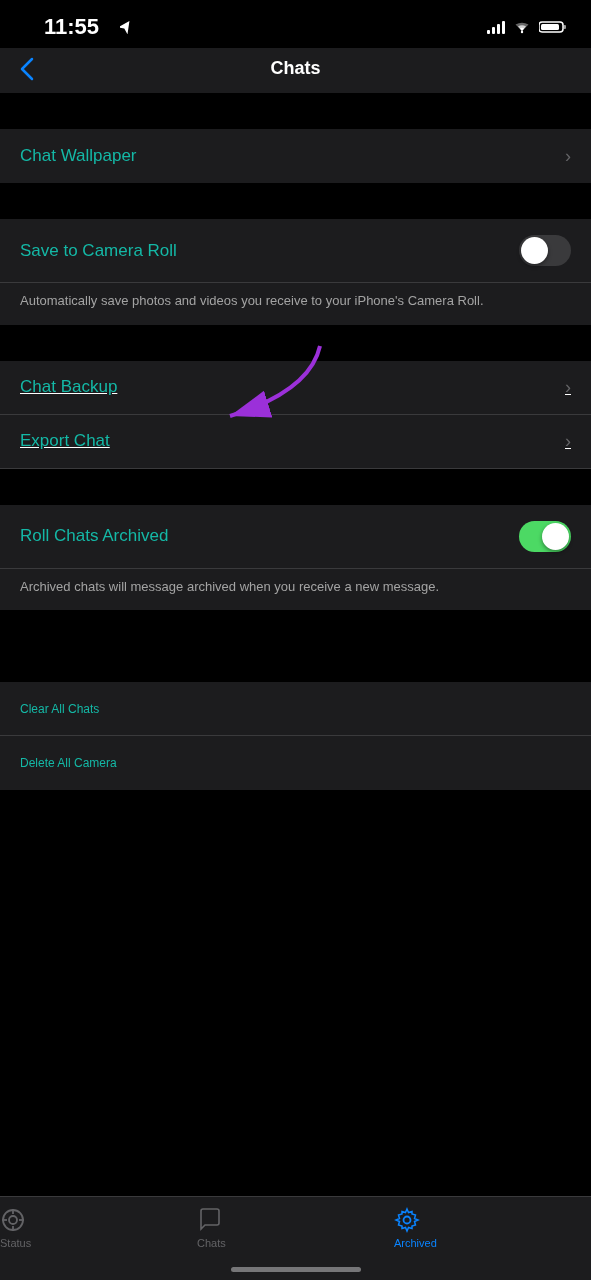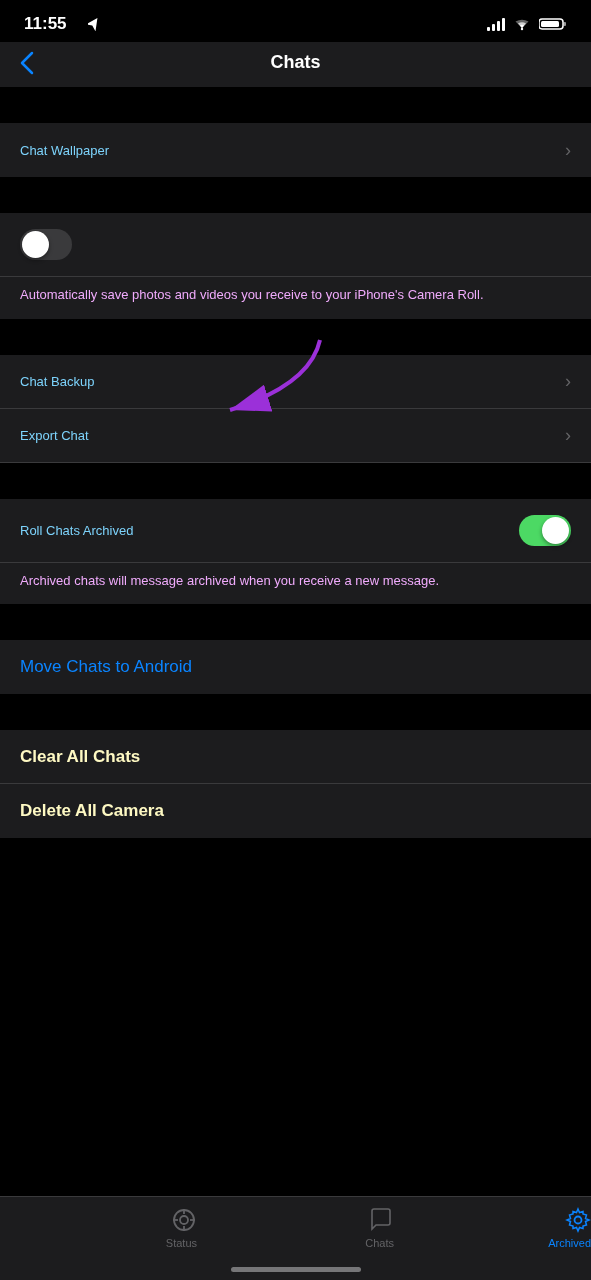--- a/index.html
+++ b/index.html
@@ -16,26 +16,27 @@
 
     
     .status-bar {
       display: flex;
       justify-content: space-between;
       align-items: center;
       padding: 14px 24px 8px 24px;
       background: #000;
     }
     .status-time {
-      font-size: 17px;
+      font-size: 22px;
       font-weight: 600;
       color: #fff;
       display: flex;
       align-items: center;
       gap: 21px;
+      margin-left: 20px;
     }
     .status-icons {
       display: flex;
       align-items: center;
       gap: 8px;
     }
     .signal-bars {
       display: flex;
       align-items: flex-end;
       gap: 2px;
@@ -88,22 +89,22 @@
       justify-content: space-between;
       padding: 16px 20px;
       border-bottom: 0.5px solid #3a3a3c;
       background: #1c1c1e;
       min-height: 54px;
     }
     .settings-row:last-child {
       border-bottom: none;
     }
     .settings-row-label {
-      font-size: 13px;
-      color: #7dd3fc;
+      font-size: 17px;
+      color: #14b8a6;
       text-align: right;
     }
     .settings-row-chevron {
       color: #636366;
       font-size: 18px;
       font-weight: 300;
     }
 
     
     .toggle {
@@ -135,64 +136,63 @@
     }
     .toggle-on .toggle-knob {
       left: 23px;
     }
 
     
     .settings-description {
       background: #1c1c1e;
       padding: 8px 20px 14px 20px;
       font-size: 13px;
-      color: #f0abfc;
+      color: #a3a3a3;
       line-height: 1.5;
     }
 
     
     .action-row {
       display: flex;
       align-items: center;
       padding: 16px 20px;
       border-bottom: 0.5px solid #3a3a3c;
       background: #1c1c1e;
       min-height: 54px;
     }
     .action-row:last-child {
       border-bottom: none;
     }
     .action-label-blue {
       font-size: 17px;
       color: #0a84ff;
     }
     .action-label-red {
-      font-size: 17px;
-      color: #fef9c3;
-      font-weight: bold;
+      font-size: 12px;
+      color: #14b8a6;
     }
 
     
     .tab-bar {
       position: fixed;
       bottom: 0;
       left: 0;
       width: 591px;
       background: #1c1c1e;
       border-top: 0.5px solid #3a3a3c;
       display: flex;
       justify-content: space-around;
       align-items: flex-start;
       padding: 10px 0 0 0;
       height: 84px;
     }
     .tab-item {
       display: flex;
       flex-direction: column;
-      align-items: flex-end;
+      align-items: flex-start;
       gap: 4px;
       flex: 1;
       cursor: pointer;
     }
     .tab-label {
       font-size: 11px;
       color: #636366;
     }
     .tab-label-active {
       color: #0a84ff;
@@ -273,30 +273,31 @@
     <div class="settings-row">
       <span class="settings-row-label">Chat Wallpaper</span>
       <span class="settings-row-chevron">›</span>
     </div>
   </div>
 
   <div class="section-gap"></div>
 
   <div class="settings-section">
     <div class="settings-row">
+      <span class="settings-row-label">Save to Camera Roll</span>
       <div class="toggle toggle-off">
         <div class="toggle-knob"></div>
       </div>
     </div>
     <div class="settings-description">Automatically save photos and videos you receive to your iPhone's Camera Roll.</div>
   </div>
 
   <div class="section-gap"></div>
 
-  <div class="settings-section" style="position:relative;">
+  <div class="settings-section" style="position:relative;text-decoration:underline;">
     <div class="settings-row">
       <span class="settings-row-label">Chat Backup</span>
       <span class="settings-row-chevron">›</span>
     </div>
     <div class="settings-row">
       <span class="settings-row-label">Export Chat</span>
       <span class="settings-row-chevron">›</span>
     </div>
 
     <svg class="annotation-arrow" width="320" height="120" style="position:absolute; top:-30px; left:30px; pointer-events:none; z-index:50;">
@@ -317,25 +318,20 @@
       <span class="settings-row-label">Roll Chats Archived</span>
       <div class="toggle toggle-on">
         <div class="toggle-knob"></div>
       </div>
     </div>
     <div class="settings-description">Archived chats will message archived when you receive a new message.</div>
   </div>
 
   <div class="section-gap"></div>
 
-  <div class="settings-section">
-    <div class="action-row">
-      <span class="action-label-blue">Move Chats to Android</span>
-    </div>
-  </div>
 
   <div class="section-gap"></div>
 
   <div class="settings-section">
     <div class="action-row">
       <span class="action-label-red">Clear All Chats</span>
     </div>
     <div class="action-row">
       <span class="action-label-red">Delete All Camera</span>
     </div>

